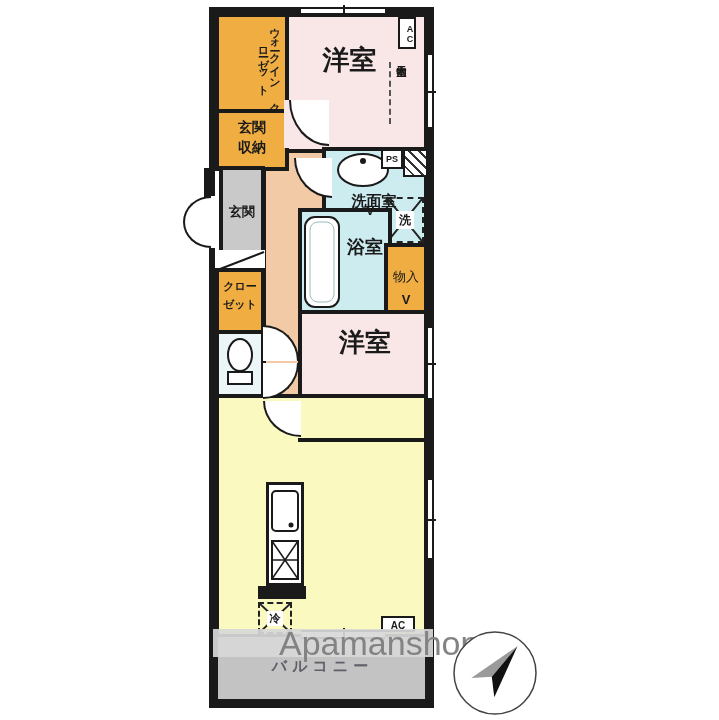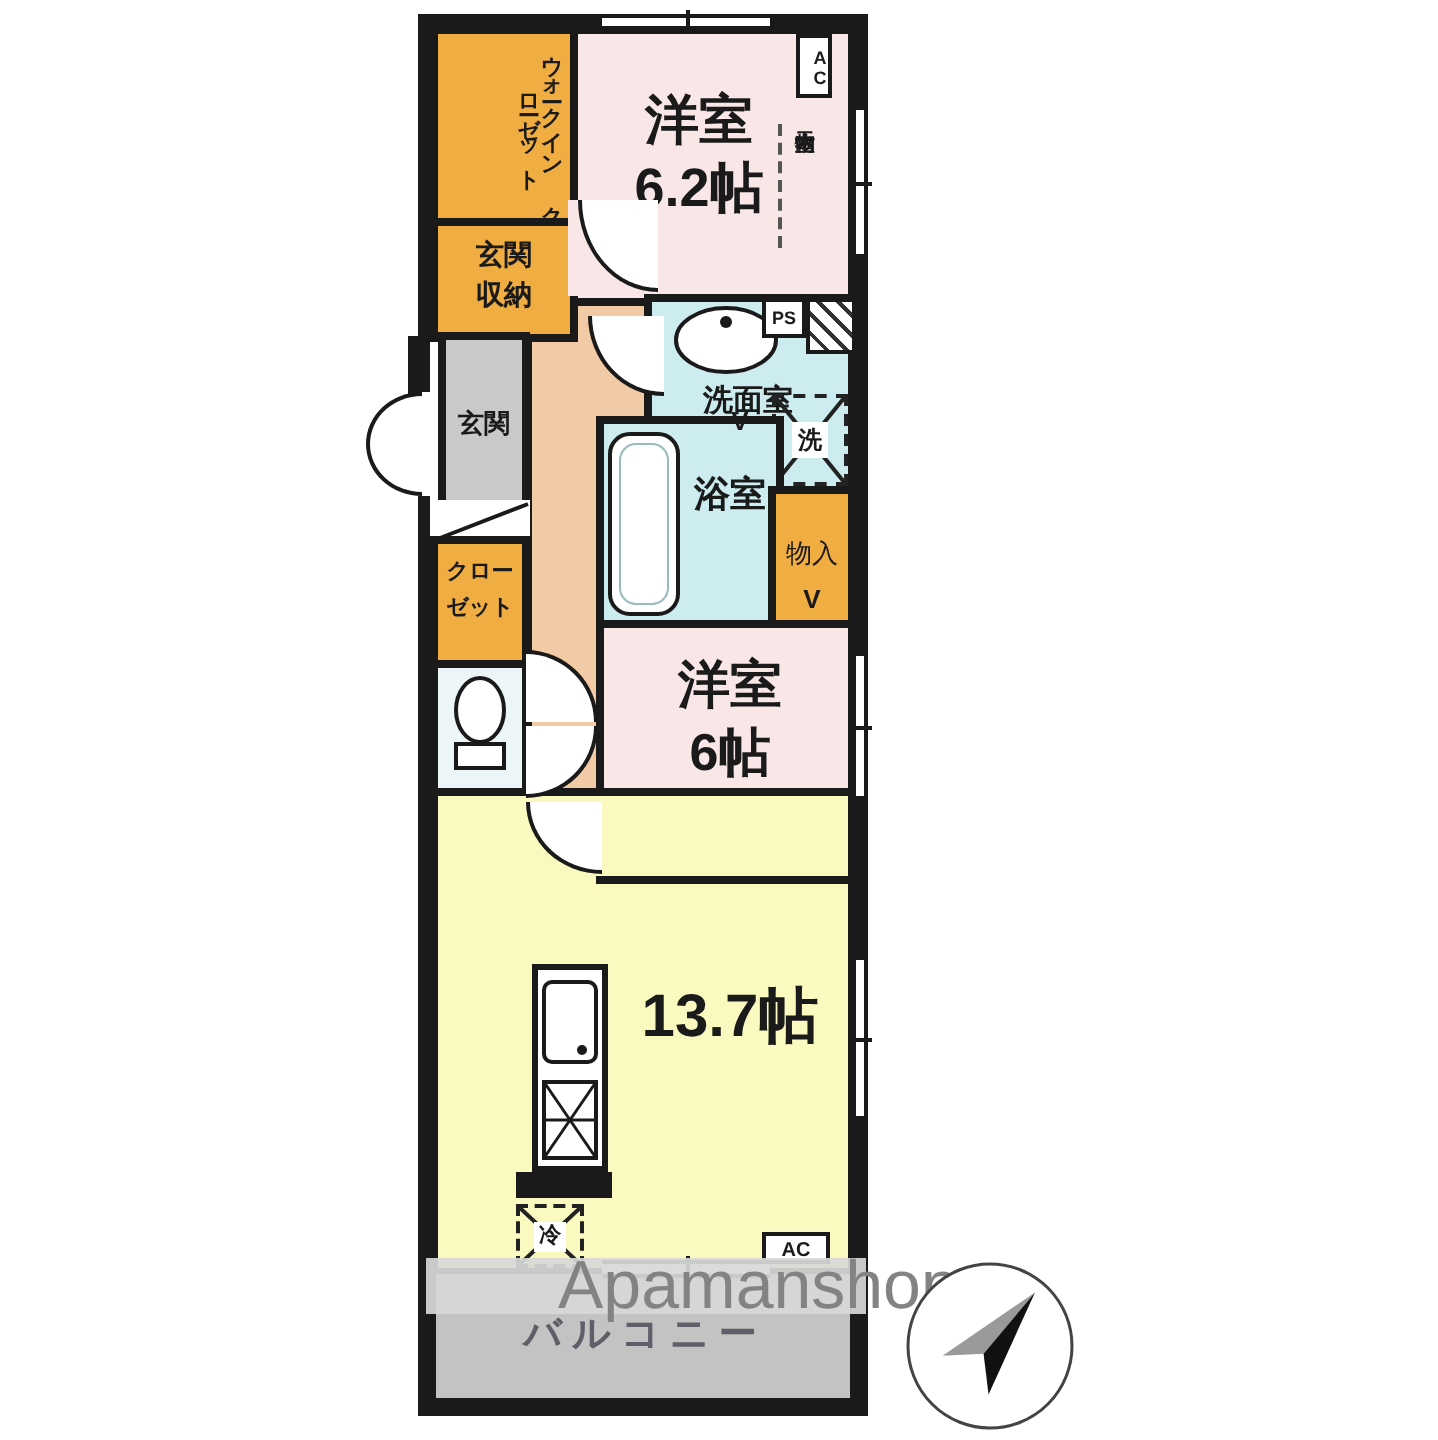--- a/index.html
+++ b/index.html
@@ -43,21 +43,20 @@
 
 <div class="room" style="left:215px;top:109px;width:74px;height:62px;background:#f0ad42;"></div>
 <div class="abs lbl" style="left:219px;top:118px;width:66px;font-size:14px;font-weight:bold;line-height:1.4;">
   <div>玄関</div>
   <div>収納</div>
 </div>
 
 <div class="room" style="left:285px;top:13px;width:143px;height:140px;background:#f9e7e7;"></div>
 <div class="abs lbl" style="left:297px;top:44px;width:105px;font-size:27px;font-weight:bold;line-height:1.25;">
   <div>洋室</div>
-  <div>6.2帖</div>
 </div>
 
 <div class="abs fixbox vtext smallmark" style="left:398px;top:17px;width:18px;height:32px;padding-top:2px;">
   <span>AC</span>
 </div>
 
 <div class="abs" style="left:389px;top:62px;width:0;height:62px;border-left:2px dashed #555;"></div>
 <div class="abs vtext" style="left:394px;top:58px;height:74px;font-size:10px;font-weight:bold;">
   <span>室内物干</span>
 </div>
@@ -137,26 +136,24 @@
 <div class="abs" style="left:226px;top:338px;width:28px;height:50px;">
   <svg width="28" height="50">
     <ellipse cx="14" cy="17" rx="12" ry="16" fill="#ffffff" stroke="#1a1a1a" stroke-width="2"></ellipse>
     <rect x="2" y="34" width="24" height="12" fill="#ffffff" stroke="#1a1a1a" stroke-width="2"></rect>
   </svg>
 </div>
 
 <div class="room" style="left:298px;top:310px;width:130px;height:132px;background:#f9e7e7;"></div>
 <div class="abs lbl" style="left:315px;top:326px;width:100px;font-size:26px;font-weight:bold;line-height:1.3;">
   <div>洋室</div>
-  <div>6帖</div>
 </div>
 
 <div class="room" style="left:215px;top:394px;width:213px;height:245px;background:#fafac0;"></div>
 <div class="abs lbl" style="left:305px;top:490px;width:120px;font-size:30px;font-weight:bold;line-height:1.25;">
-  <div>13.7帖</div>
 </div>
 
 <div class="abs" style="left:298px;top:438px;width:130px;height:4px;background:#1a1a1a;"></div>
 
 <div class="abs fixbox" style="left:266px;top:482px;width:38px;height:104px;border-width:3px;">
   <svg width="32" height="98">
     <rect x="3" y="6" width="26" height="40" rx="4" fill="#ffffff" stroke="#1a1a1a" stroke-width="2"></rect>
     <circle cx="22" cy="40" r="2.5" fill="#1a1a1a"></circle>
     <rect x="3" y="56" width="26" height="38" fill="#ffffff" stroke="#1a1a1a" stroke-width="2"></rect>
     <line x1="3" y1="56" x2="29" y2="94" stroke="#1a1a1a" stroke-width="1.5"></line>
@@ -174,21 +171,21 @@
   <div class="abs" style="left:7px;top:7px;width:16px;height:15px;background:#fff;font-size:11px;font-weight:bold;text-align:center;line-height:15px;">
     <span>冷</span>
   </div>
 </div>
 
 <div class="abs fixbox smallmark" style="left:381px;top:616px;width:34px;height:16px;padding-top:3px;font-size:10px;">
   <span>AC</span>
 </div>
 
 <div class="abs" style="left:215px;top:634px;width:213px;height:68px;background:#c3c3c3;border:3px solid #1a1a1a;box-sizing:border-box;"></div>
-<div class="abs lbl" style="left:240px;top:658px;width:165px;font-size:19px;font-weight:bold;letter-spacing:5px;color:#5f5f6a;z-index:42;">
+<div class="abs lbl" style="left:240px;top:658px;width:165px;font-size:15px;font-weight:bold;letter-spacing:5px;color:#5f5f6a;z-index:42;">
   <span>バルコニー</span>
 </div>
 
 <div class="abs win-h" style="left:301px;top:7px;width:84px;height:8px;">
     <div class="tick"></div>
   </div>
 <div class="abs win-v" style="left:426px;top:55px;width:8px;height:72px;">
     <div class="tick"></div>
   </div>
 <div class="abs win-v" style="left:426px;top:328px;width:8px;height:70px;">

